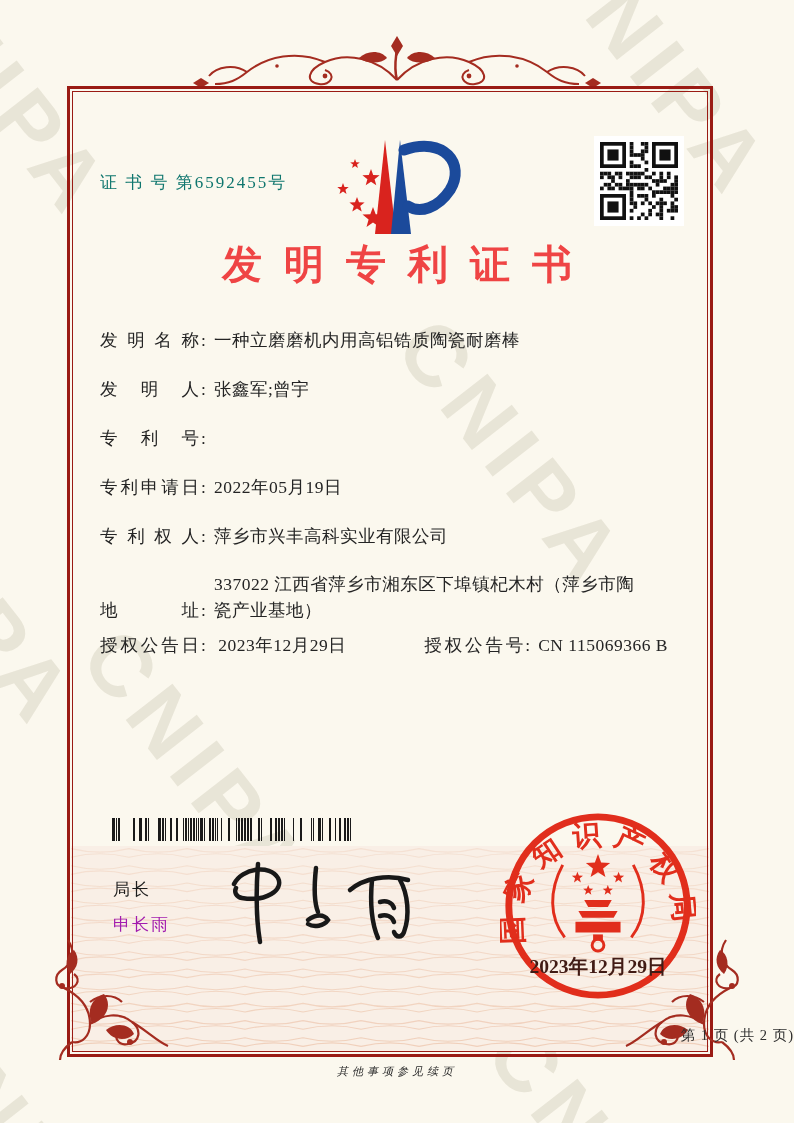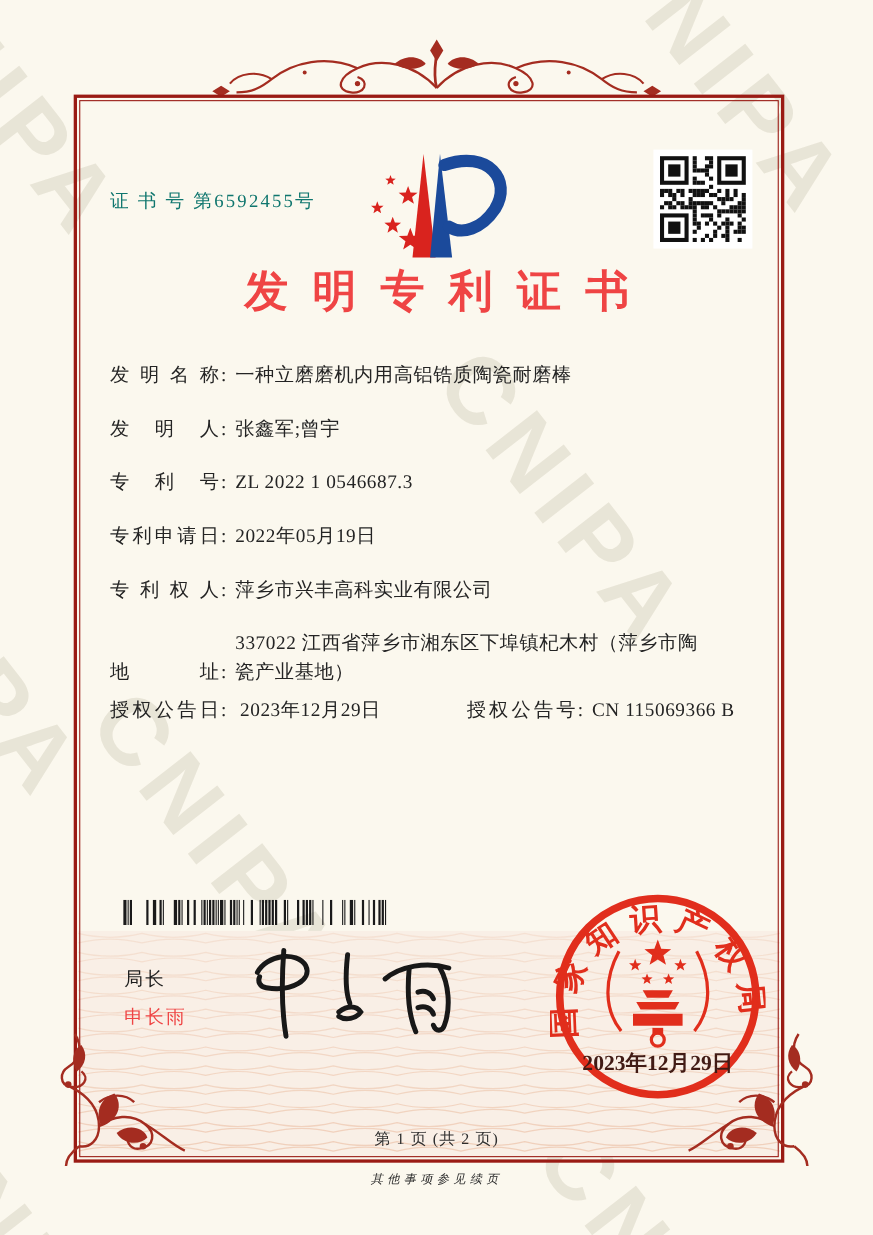--- a/index.html
+++ b/index.html
@@ -42,26 +42,26 @@
   .para{
     font-style:italic;font-size:15.5px;line-height:1.78;letter-spacing:1.2px;
     color:#3a3a3a;text-indent:2em;margin:0 0 8px 0;text-align:justify;
   }
   
   .barcode{position:absolute;left:112px;top:818px;width:246px;height:23px;}
   
   .sigtitle{position:absolute;left:113px;top:878px;font-family:"Liberation Sans","DejaVu Sans",sans-serif;
     font-size:17px;color:#1d1d1d;letter-spacing:2px;}
   .signame{position:absolute;left:113px;top:913px;font-family:"Liberation Sans","DejaVu Sans",sans-serif;
-    font-size:17px;color:#ef4444;letter-spacing:2px;text-align:center;}
+    font-size:17px;color:#a21caf;letter-spacing:2px;text-align:center;}
   .sig-script{position:absolute;left:212px;top:850px;width:210px;height:100px;}
   
   .seal{position:absolute;left:500px;top:808px;width:196px;height:196px;opacity:0.95;}
   
-  .pageinfo{position:absolute;left:0;top:1026px;width:100%;text-align:center;font-size:14.5px;color:#2e2e2e;letter-spacing:1px;}
+  .pageinfo{position:absolute;left:0;top:1026px;width:100%;text-align:right;font-size:14.5px;color:#2e2e2e;letter-spacing:1px;}
   .contnote{position:absolute;left:0;top:1064px;width:100%;text-align:center;font-style:italic;
     font-size:11px;color:#2b2b2b;letter-spacing:4px;}
   
   .orn-top{position:absolute;left:97px;top:28px;width:600px;height:60px;}
   .orn-bl{position:absolute;left:46px;top:938px;width:125px;height:122px;}
   .orn-br{position:absolute;left:623px;top:938px;width:125px;height:122px;transform:scaleX(-1);}
 </style>
 </head>
 <body>
 
@@ -331,21 +331,20 @@
       <span class="fvalue">一种立磨磨机内用高铝锆质陶瓷耐磨棒</span>
     </div>
     <div class="frow">
       <span class="flabel">发明人</span>
         <span class="fcolon">:</span>
       <span class="fvalue">张鑫军;曾宇</span>
     </div>
     <div class="frow">
       <span class="flabel">专利号</span>
         <span class="fcolon">:</span>
-      <span class="fvalue">ZL 2022 1 0546687.3</span>
     </div>
     <div class="frow">
       <span class="flabel">专利申请日</span>
         <span class="fcolon">:</span>
       <span class="fvalue">2022年05月19日</span>
     </div>
     <div class="frow">
       <span class="flabel">专利权人</span>
         <span class="fcolon">:</span>
       <span class="fvalue">萍乡市兴丰高科实业有限公司</span>

